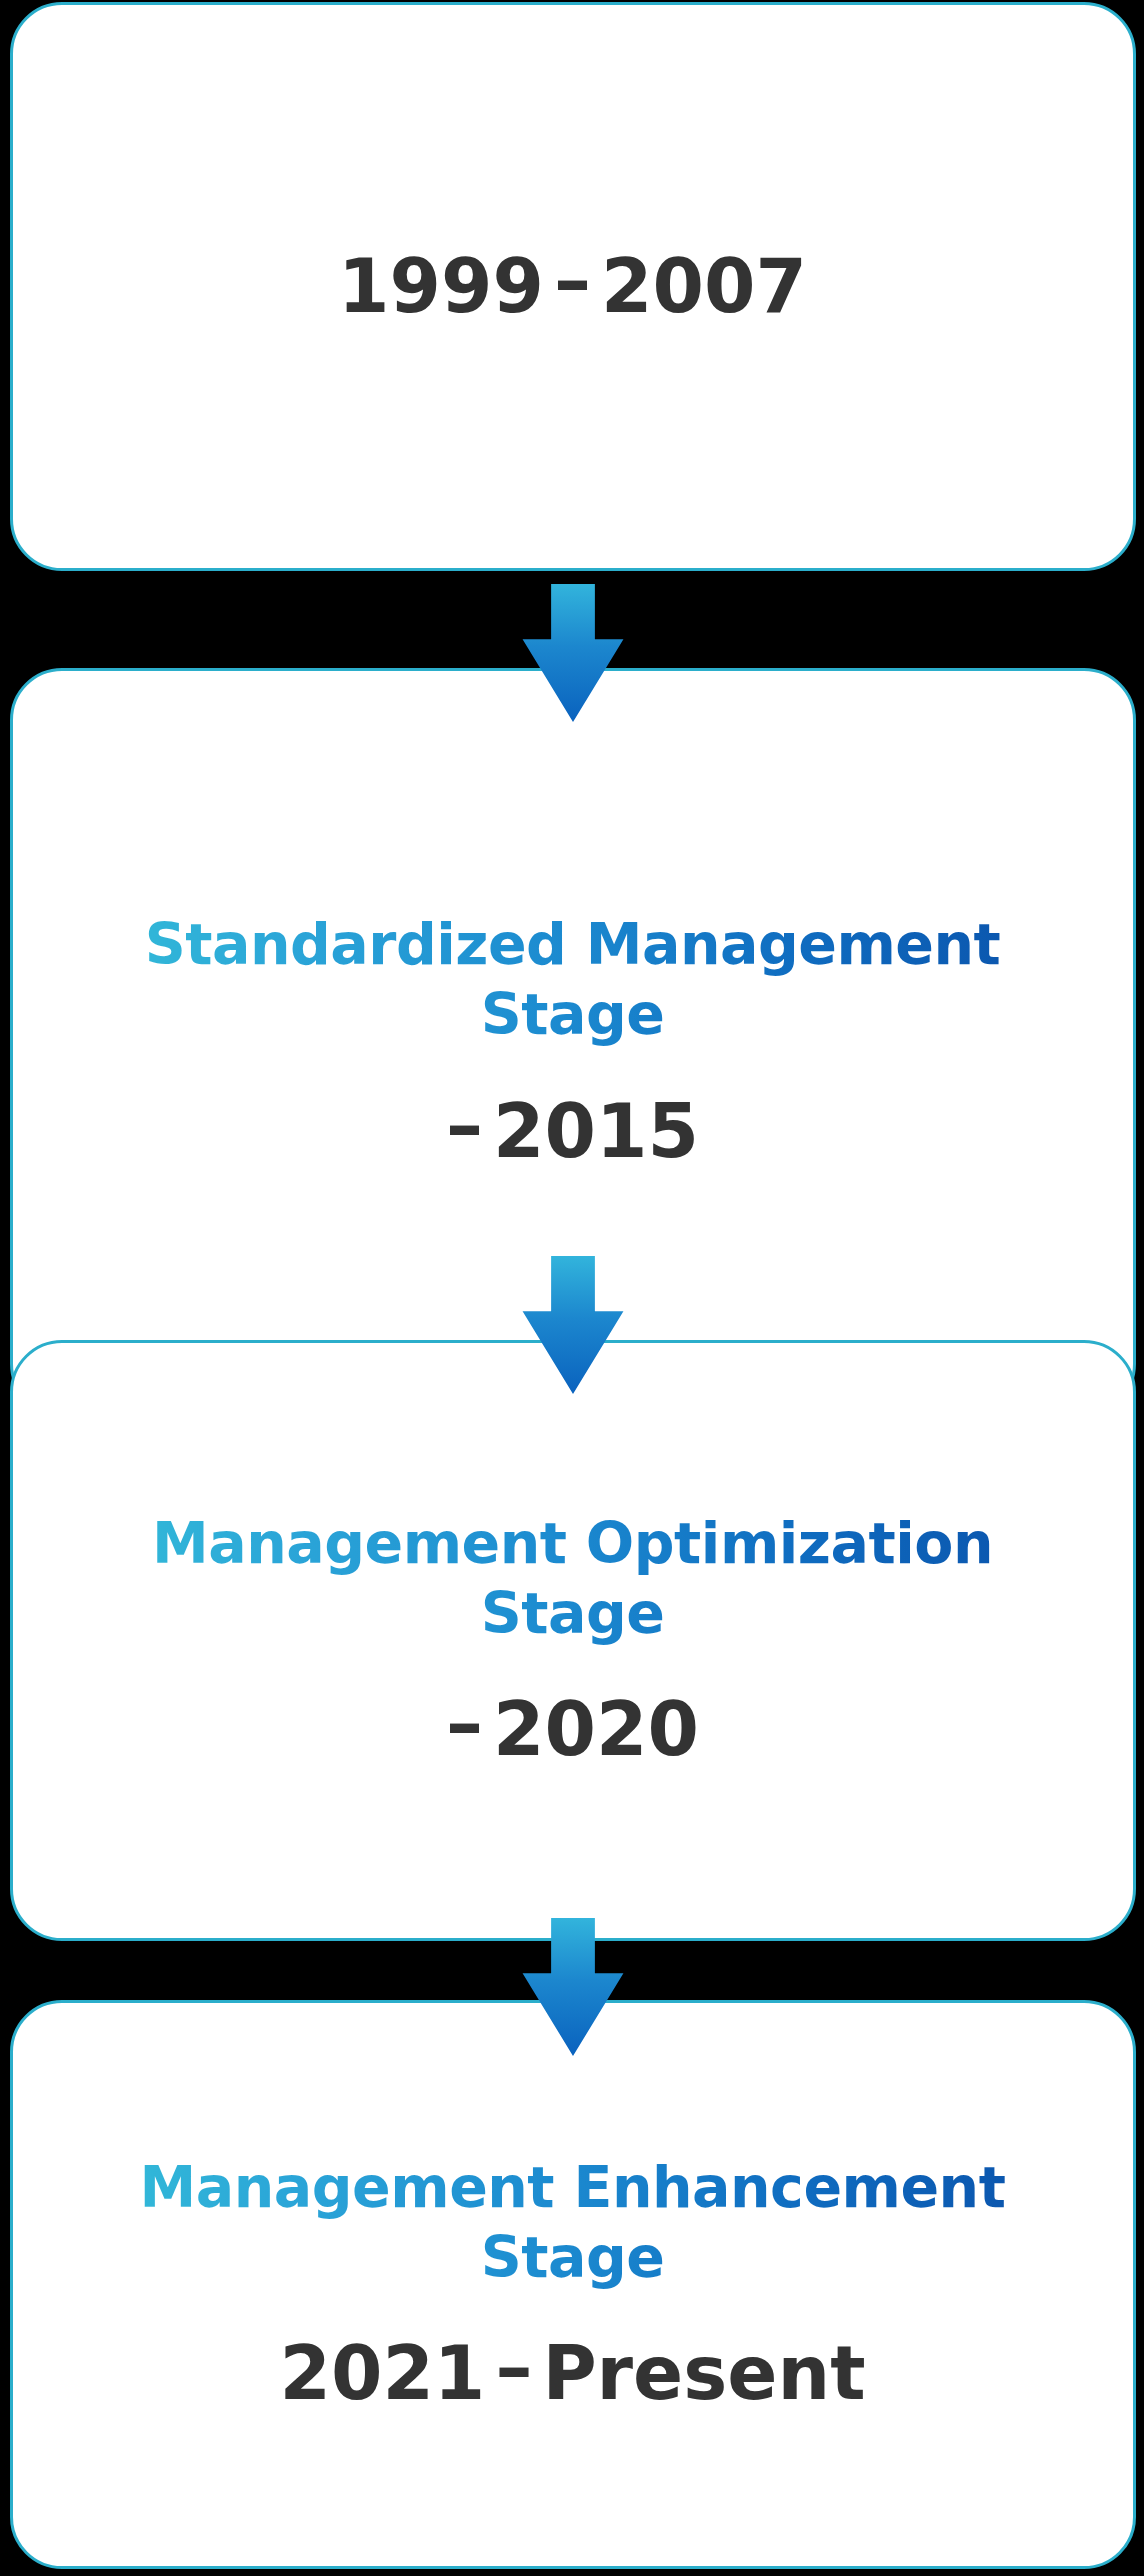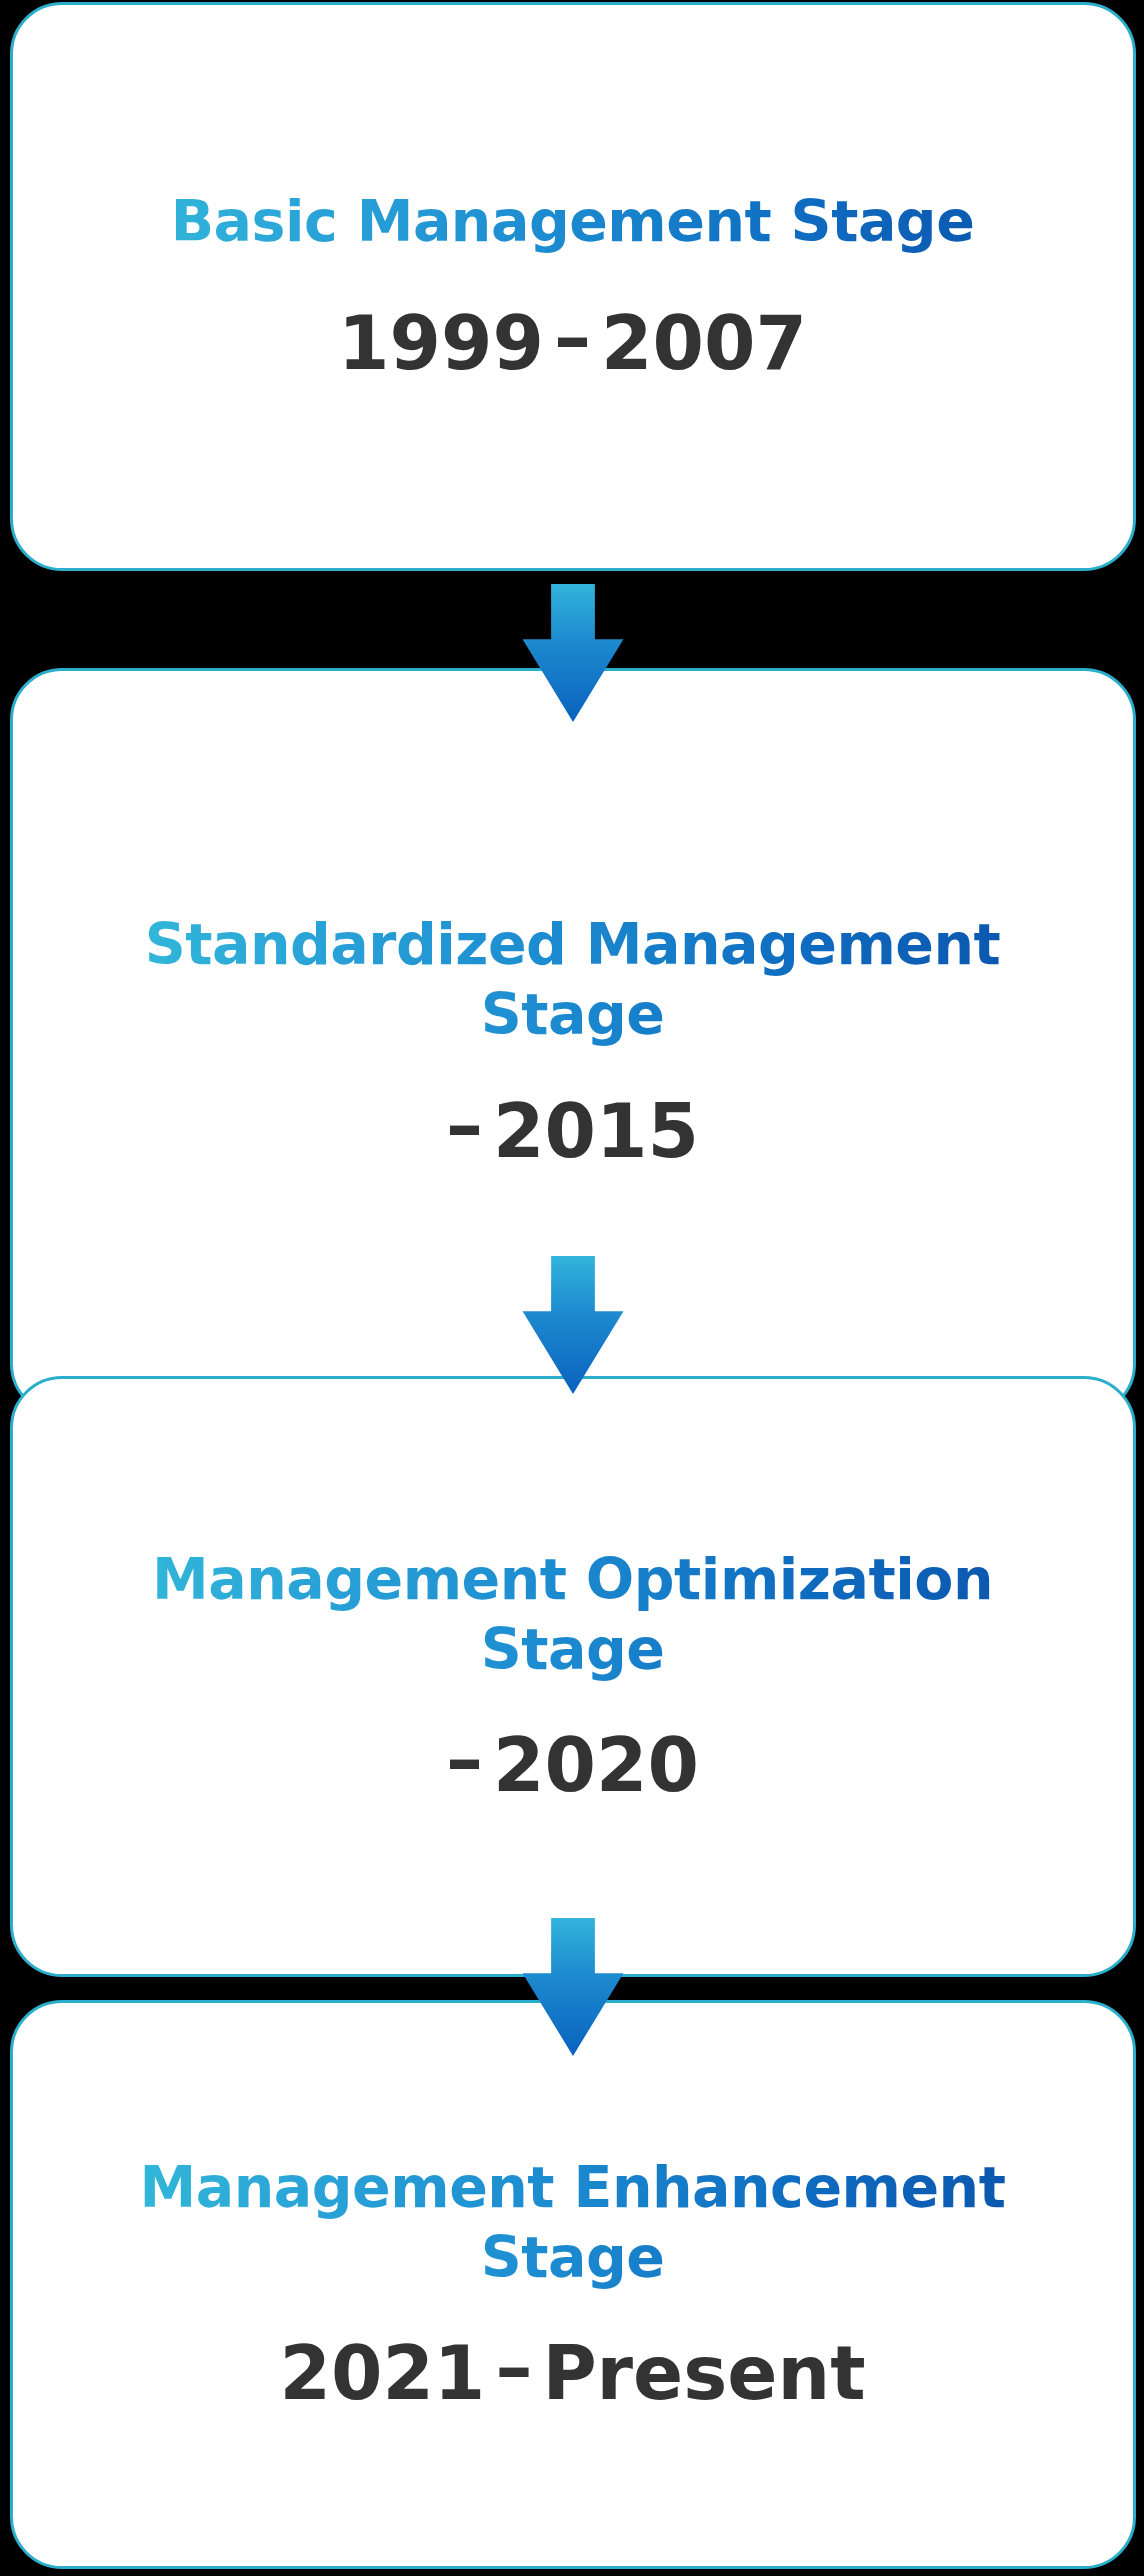--- a/index.html
+++ b/index.html
@@ -95,35 +95,34 @@
     transform: translateX(-50%);
     width: 113px;
     height: 138px;
     z-index: 5;
   }
   .arrow svg { display: block; width: 100%; height: 100%; }
 
   
   #card-0 { top: 1.9px;    height: 569px; }
   #card-1 { top: 668px;  height: 748px; }
-  #card-2 { top: 1376px; height: 601px; }
+  #card-2 { top: 1340px; height: 601px; }
   #card-3 { top: 2000px; height: 569px; }
 
   #arrow-0 { top: 584px; }
   #arrow-1 { top: 1256px; }
   #arrow-2 { top: 1918px; }
 </style>
 </head>
 <body>
 
 <div id="page">
 
   <div class="card gap-1line" id="card-0">
     <div class="card-inner">
-      <div class="stage-title">Basic Management Stage</div>
       <div class="stage-years">
         <span>1999</span>
         <span class="year-dash">–</span>
         <span>2007</span>
       </div>
     </div>
   </div>
 
   <div class="arrow" id="arrow-0">
     <svg viewBox="0 0 118 145" xmlns="http://www.w3.org/2000/svg" aria-hidden="true">

